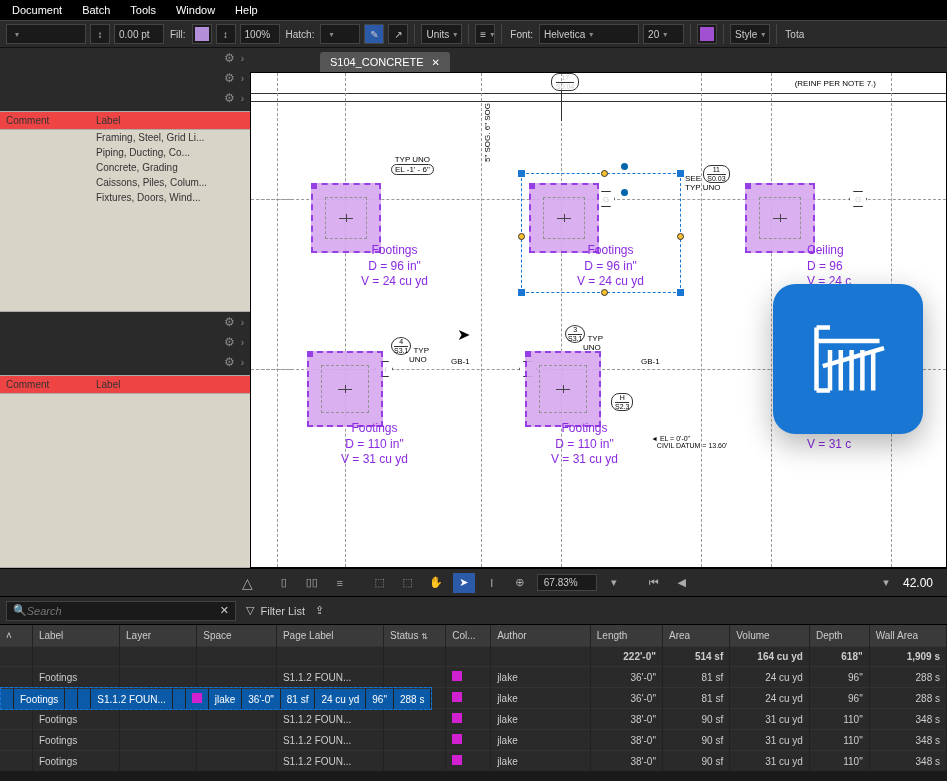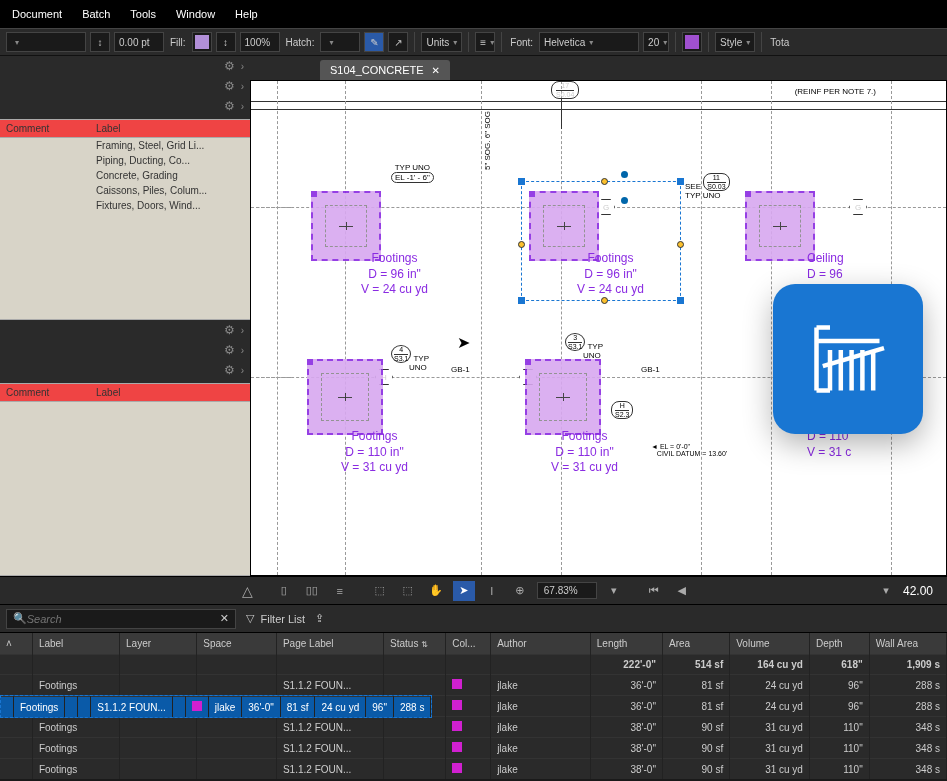--- a/index.html
+++ b/index.html
@@ -1,19 +1,19 @@
 <!DOCTYPE html>
 <html><head>
 <meta charset="utf-8">
 <style>
 * { box-sizing: border-box; margin: 0; padding: 0; }
 body { font-family: Arial, Helvetica, sans-serif; font-size: 11px; background: #1a1a1a; color: #ccc; width: 947px; height: 781px; overflow: hidden; position: relative; }
 
 
-.menubar { height: 28px; background: #000; display: flex; align-items: center; padding: 0 12px; gap: 20px; color: #fff; }
+.menubar { height: 20px; background: #000; display: flex; align-items: center; padding: 0 12px; gap: 20px; color: #fff; }
 .menubar span { cursor: pointer; }
 
 
 .toolbar { height: 28px; background: #2a2a2a; border-top: 1px solid #444; border-bottom: 1px solid #111; display: flex; align-items: center; padding: 0 6px; gap: 4px; font-size: 10px; }
 .toolbar .dd { background: #1a1a1a; border: 1px solid #444; height: 20px; display: inline-flex; align-items: center; padding: 0 4px; color: #ccc; }
 .toolbar .dd.arrow::after { content: "▾"; margin-left: 4px; font-size: 8px; color: #888; }
 .toolbar .btn { width: 20px; height: 20px; display: inline-flex; align-items: center; justify-content: center; border: 1px solid #444; background: #1a1a1a; }
 .toolbar .swatch { width: 14px; height: 14px; }
 .toolbar .sep { width: 1px; height: 20px; background: #444; margin: 0 2px; }
 .toolbar .lbl { color: #ccc; margin: 0 2px; }
@@ -115,21 +115,21 @@
   <div class="dd arrow" style="width:40px"></div>
   <div class="btn" style="background:#2a5aa8">✎</div>
   <div class="btn">↗</div>
   <div class="sep"></div>
   <div class="dd arrow">Units</div>
   <div class="sep"></div>
   <div class="dd arrow" style="width:20px">≡</div>
   <div class="sep"></div>
   <span class="lbl">Font:</span>
   <div class="dd arrow" style="width:100px">Helvetica</div>
-  <div class="dd arrow" style="width:26px">20</div>
+  <div class="dd arrow" style="width:41px">20</div>
   <div class="sep"></div>
   <div class="btn">
       <span class="swatch" style="background:#a050d0"></span>
     </div>
   <div class="sep"></div>
   <div class="dd arrow">Style</div>
   <div class="sep"></div>
   <span class="lbl">Tota</span>
 </div>
 

